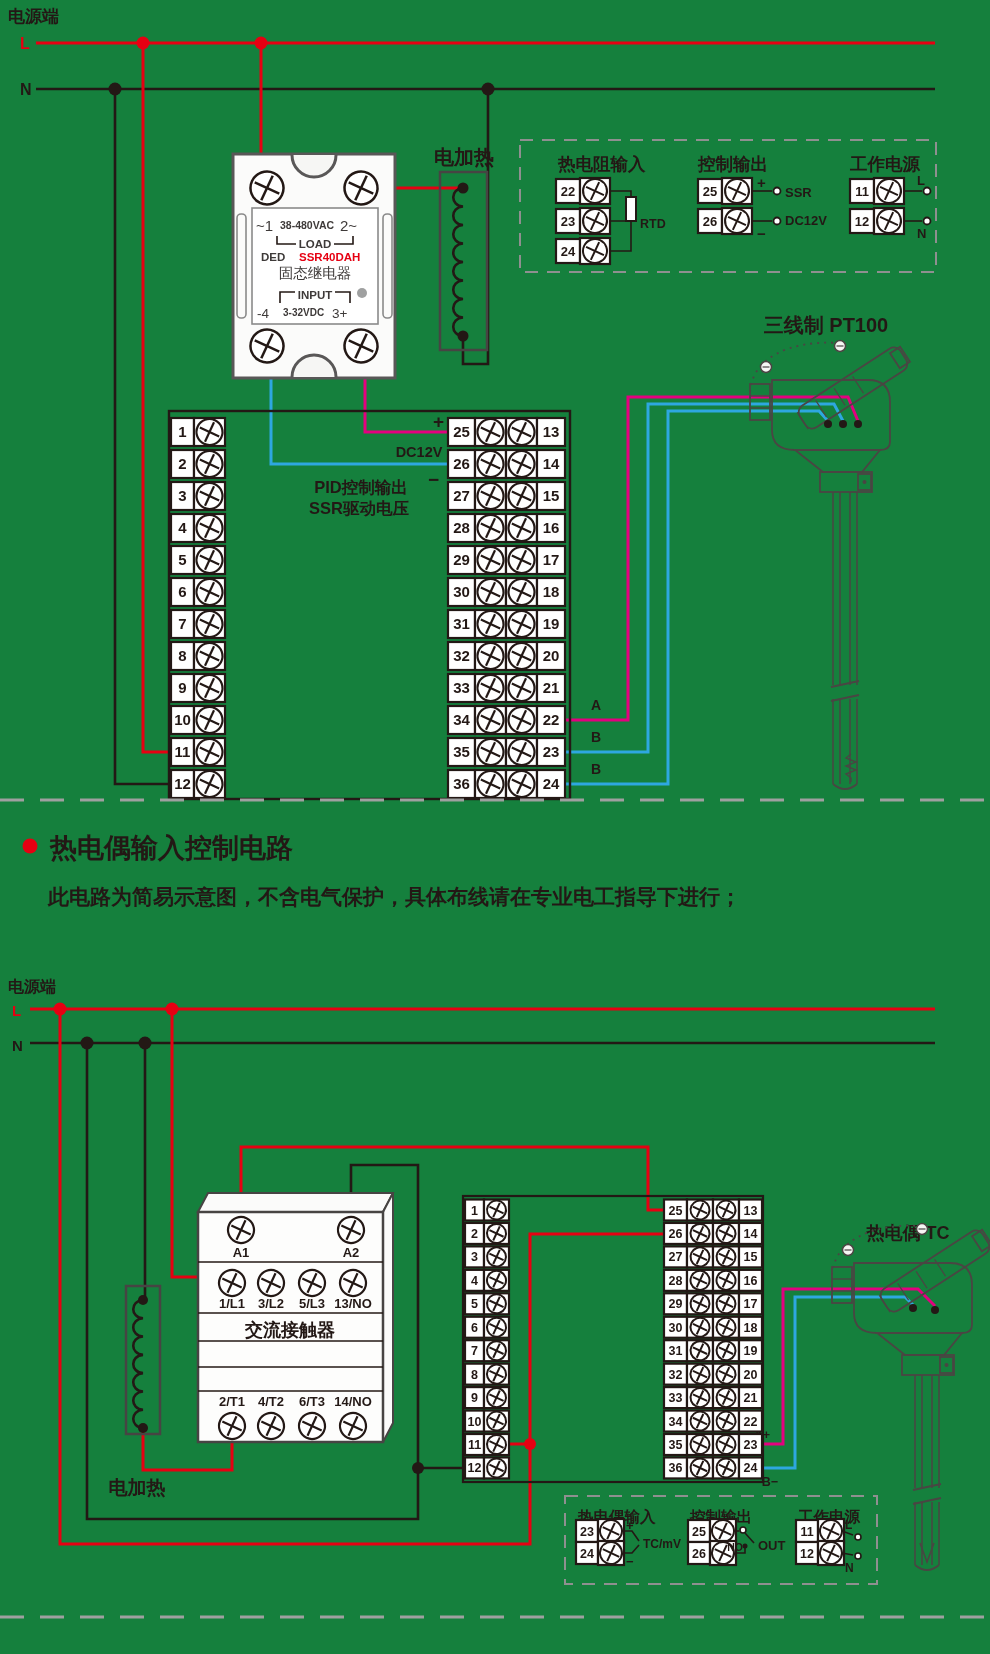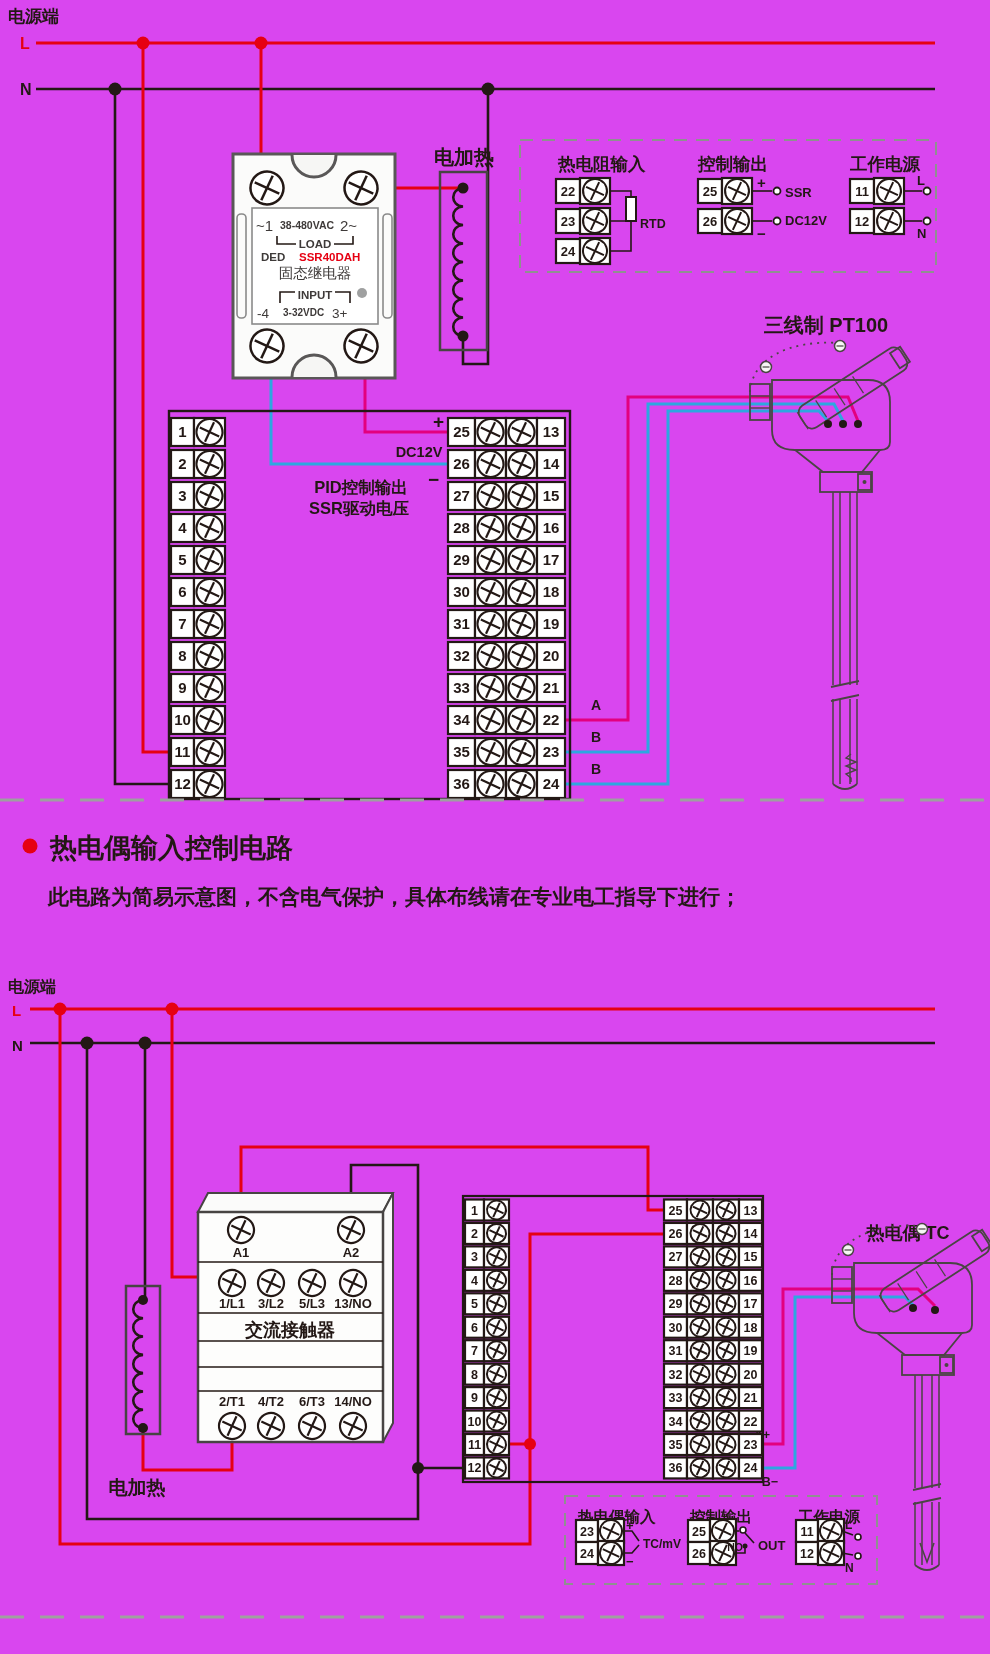--- a/index.html
+++ b/index.html
@@ -1,16 +1,16 @@
 <!DOCTYPE html>
 <html><head>
 <meta charset="utf-8">
 <style>
   html,body{margin:0;padding:0;background:#e8e8e6;}
-  .stage{position:relative;width:990px;height:1654px;background:#d946ef;overflow:hidden;
+  .stage{position:relative;width:990px;height:1654px;background:#15803d;overflow:hidden;
          font-family:"Liberation Sans",sans-serif;}
   svg text{fill:#231815;font-family:"Liberation Sans",sans-serif;}
   .b{font-weight:bold;}
   .gray{fill:#3e3a39;}
   .red{fill:#e60012;}
   .wr{stroke:#e60012;stroke-width:3;fill:none;}
   .wk{stroke:#231815;stroke-width:2.6;fill:none;}
   .wm{stroke:#e3007f;stroke-width:3;fill:none;}
   .wb{stroke:#2ea7e0;stroke-width:3;fill:none;}
   .ol{stroke:#474443;stroke-width:2.5;fill:none;}

